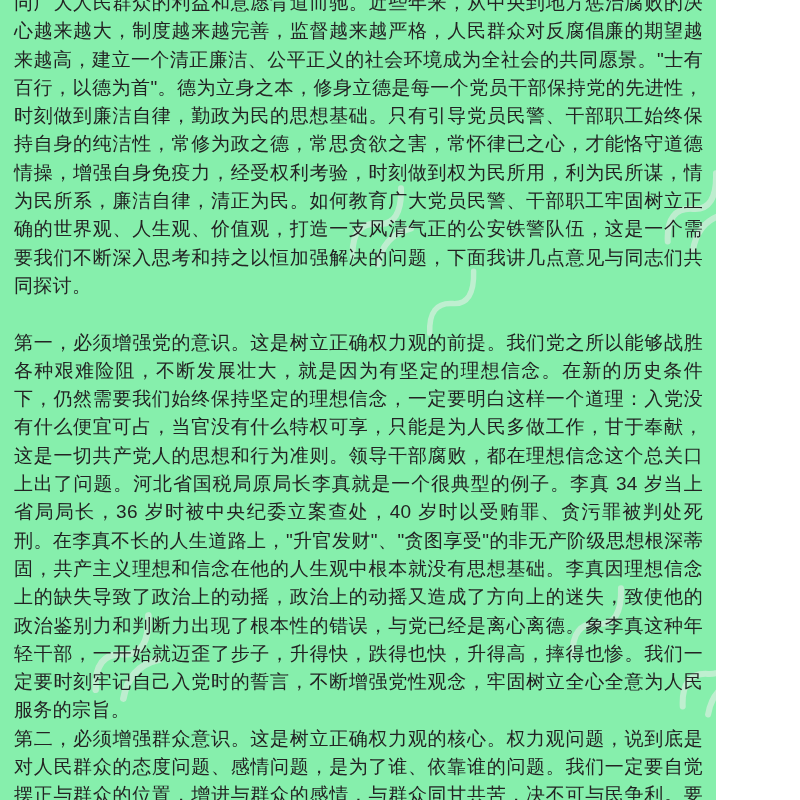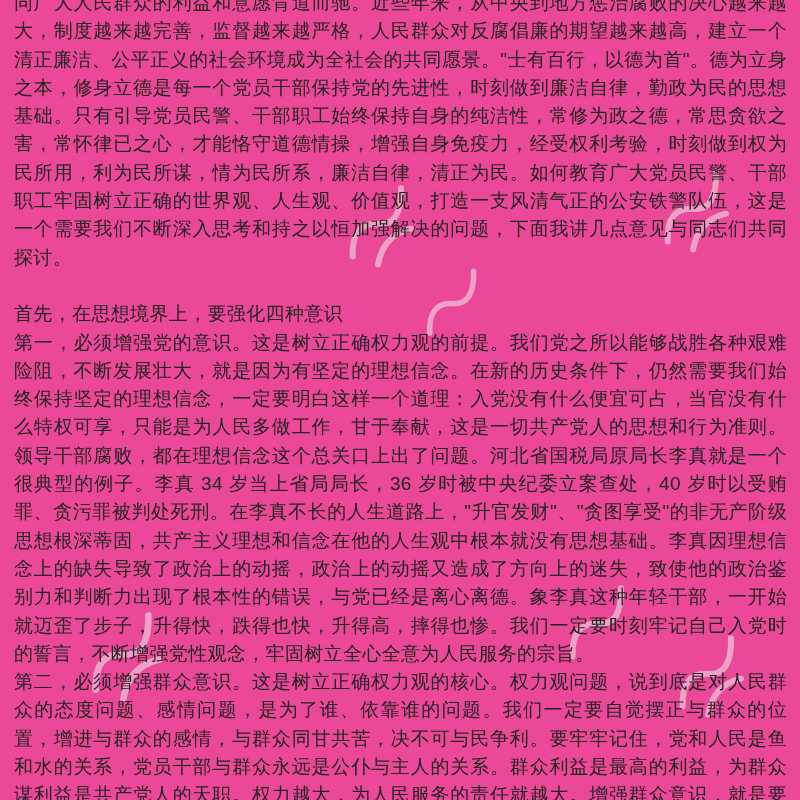--- a/index.html
+++ b/index.html
@@ -6,24 +6,24 @@
     margin: 0;
     padding: 0;
     width: 800px;
     height: 800px;
     overflow: hidden;
     background: #ffffff;
     font-family: "Liberation Sans", sans-serif;
   }
   .page {
     position: relative;
-    width: 800px;
+    width: 716px;
     height: 800px;
     overflow: hidden;
-    background: #ec4899;
+    background: #86efac;
   }
   .content {
     position: absolute;
     left: 14px;
     right: 13px;
     top: -11px;
     z-index: 2;
   }
   p.para {
     margin: 0;
@@ -100,19 +100,18 @@
         <path d="M30 92 q22 -20 48 -8"></path>
       </g>
     </svg>
   </div>
 
   <div class="content">
     <p class="para">同广大人民群众的利益和意愿背道而驰。近些年来，从中央到地方惩治腐败的决心越来越大，制度越来越完善，监督越来越严格，人民群众对反腐倡廉的期望越来越高，建立一个清正廉洁、公平正义的社会环境成为全社会的共同愿景。"士有百行，以德为首"。德为立身之本，修身立德是每一个党员干部保持党的先进性，时刻做到廉洁自律，勤政为民的思想基础。只有引导党员民警、干部职工始终保持自身的纯洁性，常修为政之德，常思贪欲之害，常怀律已之心，才能恪守道德情操，增强自身免疫力，经受权利考验，时刻做到权为民所用，利为民所谋，情为民所系，廉洁自律，清正为民。如何教育广大党员民警、干部职工牢固树立正确的世界观、人生观、价值观，打造一支风清气正的公安铁警队伍，这是一个需要我们不断深入思考和持之以恒加强解决的问题，下面我讲几点意见与同志们共同探讨。</p>
 
     <p class="spacer"></p>
 
-    <p class="para">首先，在思想境界上，要强化四种意识</p>
 
     <p class="para">第一，必须增强党的意识。这是树立正确权力观的前提。我们党之所以能够战胜各种艰难险阻，不断发展壮大，就是因为有坚定的理想信念。在新的历史条件下，仍然需要我们始终保持坚定的理想信念，一定要明白这样一个道理：入党没有什么便宜可占，当官没有什么特权可享，只能是为人民多做工作，甘于奉献，这是一切共产党人的思想和行为准则。领导干部腐败，都在理想信念这个总关口上出了问题。河北省国税局原局长李真就是一个很典型的例子。李真 34 岁当上省局局长，36 岁时被中央纪委立案查处，40 岁时以受贿罪、贪污罪被判处死刑。在李真不长的人生道路上，"升官发财"、"贪图享受"的非无产阶级思想根深蒂固，共产主义理想和信念在他的人生观中根本就没有思想基础。李真因理想信念上的缺失导致了政治上的动摇，政治上的动摇又造成了方向上的迷失，致使他的政治鉴别力和判断力出现了根本性的错误，与党已经是离心离德。象李真这种年轻干部，一开始就迈歪了步子，升得快，跌得也快，升得高，摔得也惨。我们一定要时刻牢记自己入党时的誓言，不断增强党性观念，牢固树立全心全意为人民服务的宗旨。</p>
 
     <p class="para">第二，必须增强群众意识。这是树立正确权力观的核心。权力观问题，说到底是对人民群众的态度问题、感情问题，是为了谁、依靠谁的问题。我们一定要自觉摆正与群众的位置，增进与群众的感情，与群众同甘共苦，决不可与民争利。要牢牢记住，党和人民是鱼和水的关系，党员干部与群众永远是公仆与主人的关系。群众利益是最高的利益，为群众谋利益是共产党人的天职。权力越大，为人民服务的责任就越大。增强群众意识，就是要不断增进对人民群众的感情，时刻把人民群众的安危冷暖放在心头，把人民群众拥护不拥护、赞成不赞成、</p>
   </div>
 </div>
 
 </body></html>

